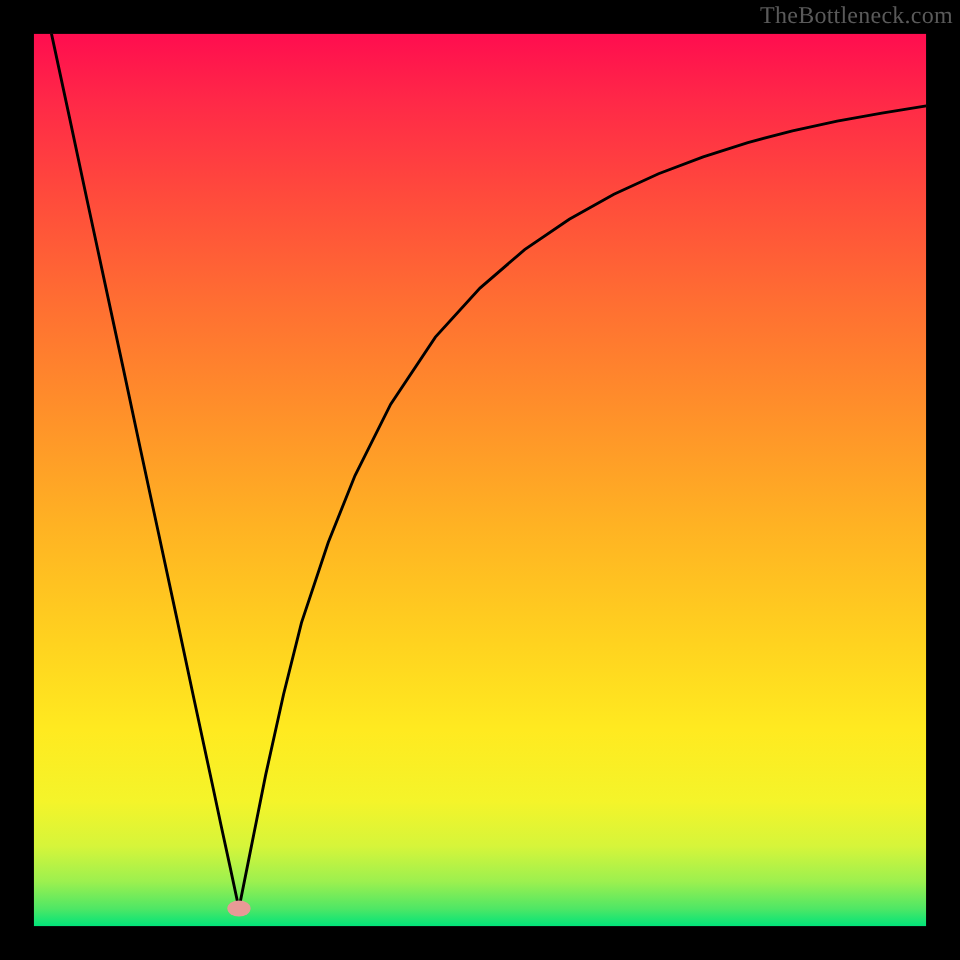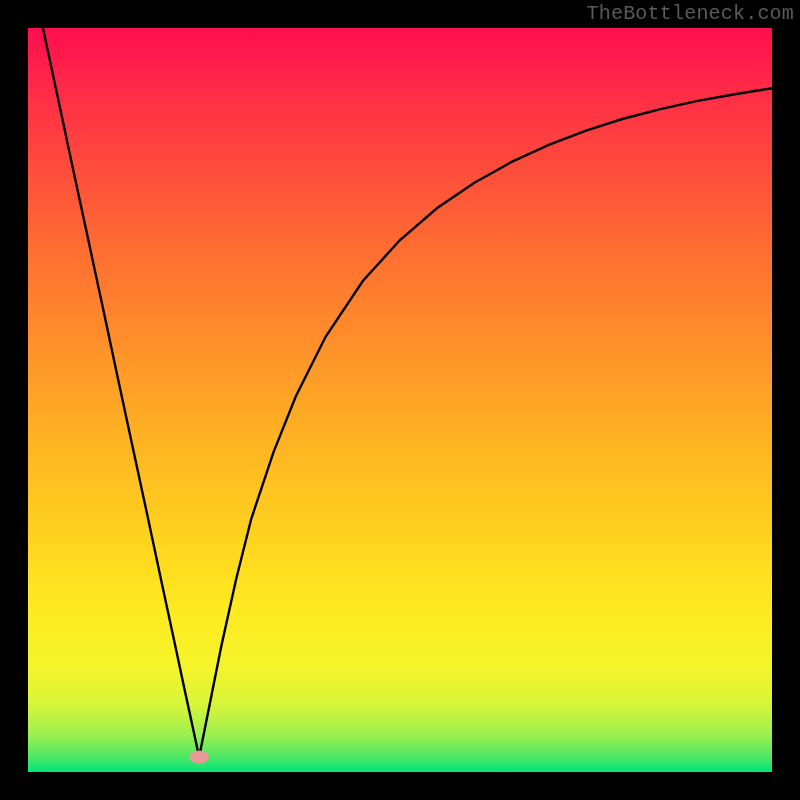--- a/index.html
+++ b/index.html
@@ -23,21 +23,21 @@
     left: 28px;
     top: 28px;
     width: 744px;
     height: 744px;
     overflow: hidden;
   }
   .attribution {
     position: absolute;
     top: 2px;
     right: 6px;
-    font-family: Liberation Mono, monospace;
+    font-family: Liberation Serif, serif;
     font-size: 20px;
     color: #5a5a5a;
     letter-spacing: 0.2px;
     user-select: none;
   }
   svg { display: block; }
 </style>
 </head>
 <body>
 

